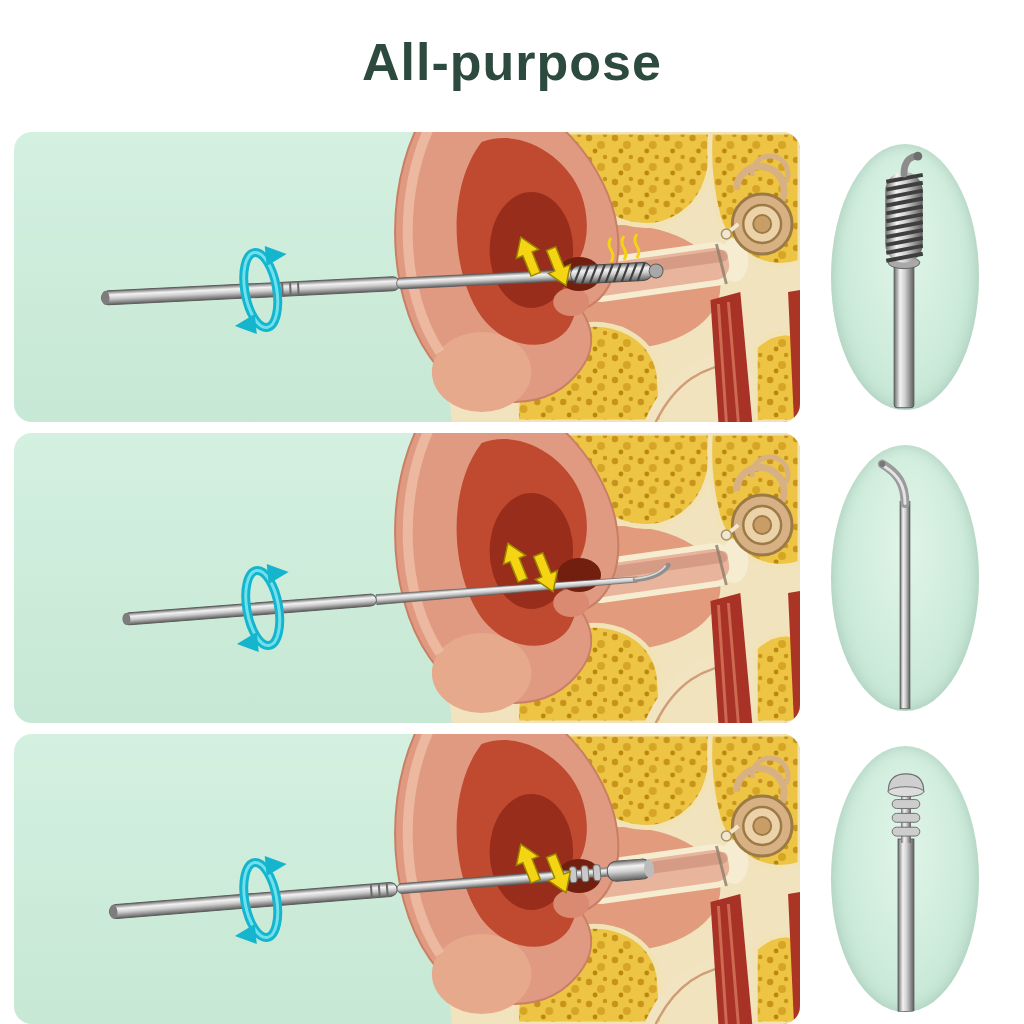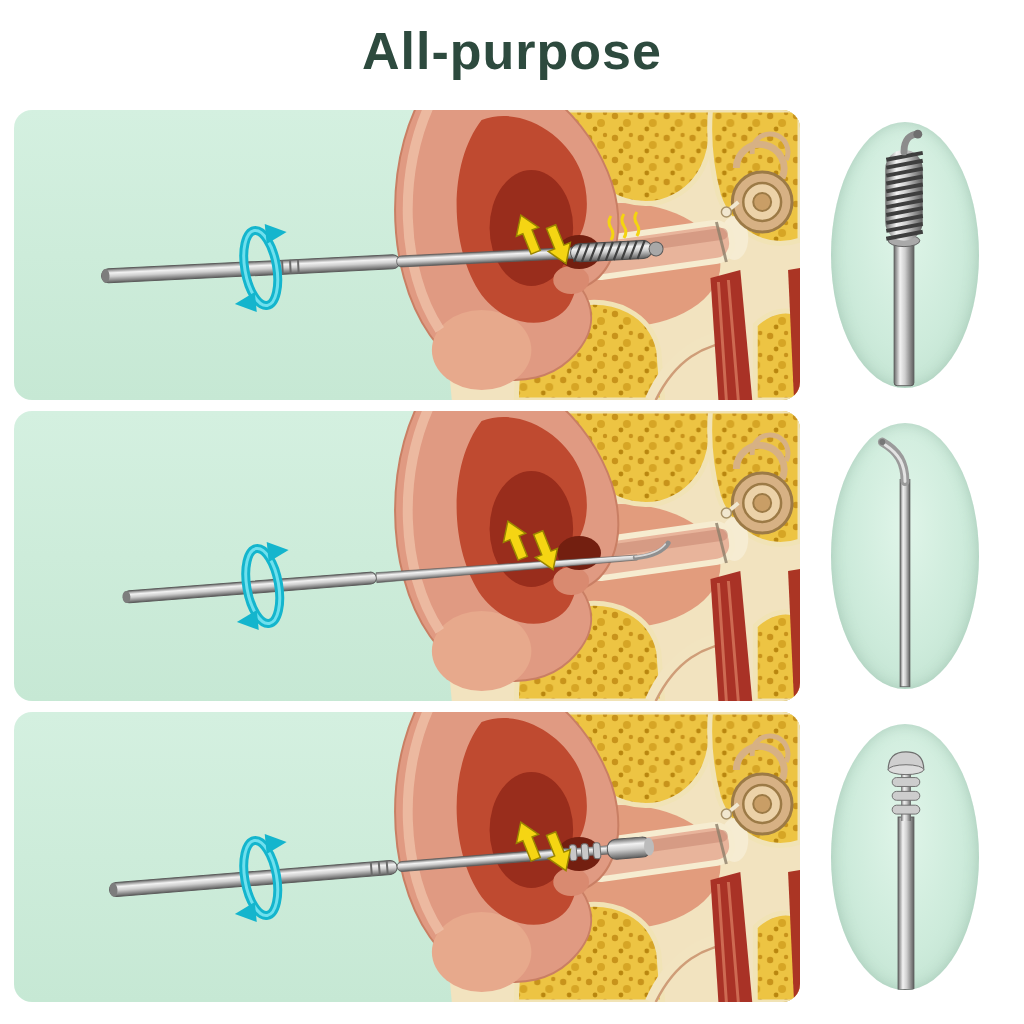--- a/index.html
+++ b/index.html
@@ -2,21 +2,21 @@
 <html><head>
 <meta charset="utf-8">
 <style>
   html,body{margin:0;padding:0;}
   body{
     width:1024px;height:1024px;background:#ffffff;overflow:hidden;
     font-family:"Liberation Sans", sans-serif;
   }
   .page{width:1024px;height:1024px;position:relative;}
   h1.title{
-    margin:3px;padding:18px 0 26px 0;text-align:center;
+    margin:14px;padding:18px 0 26px 0;text-align:center;
     font-size:52px;font-weight:700;letter-spacing:1px;color:#2d4a3e;
   }
   .rows{padding:0 14px;}
   .row{display:flex;align-items:center;height:290px;margin-bottom:11px;}
   .panel{
     width:786px;height:290px;flex:none;border-radius:18px;overflow:hidden;
     background:linear-gradient(180deg,#d4f0e0 0%,#c6e8d4 100%);
   }
   .panel svg{display:block;width:100%;height:100%;}
   .oval-zone{flex:1;display:flex;justify-content:center;align-items:center;}

